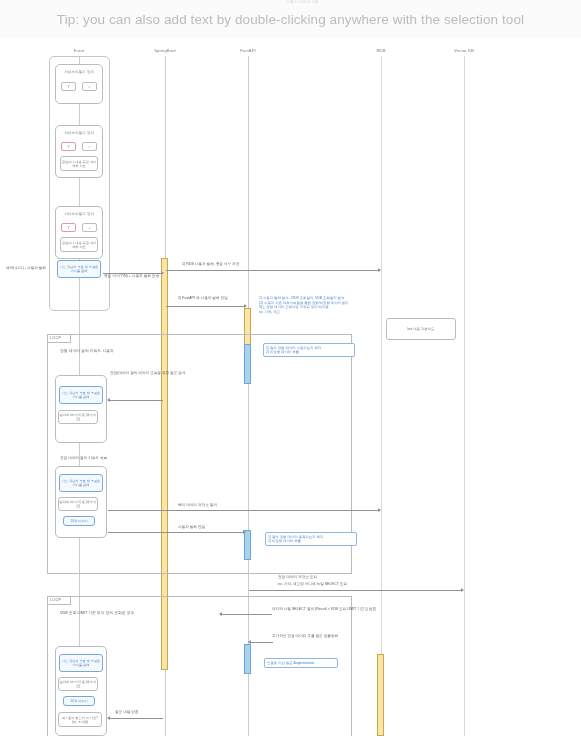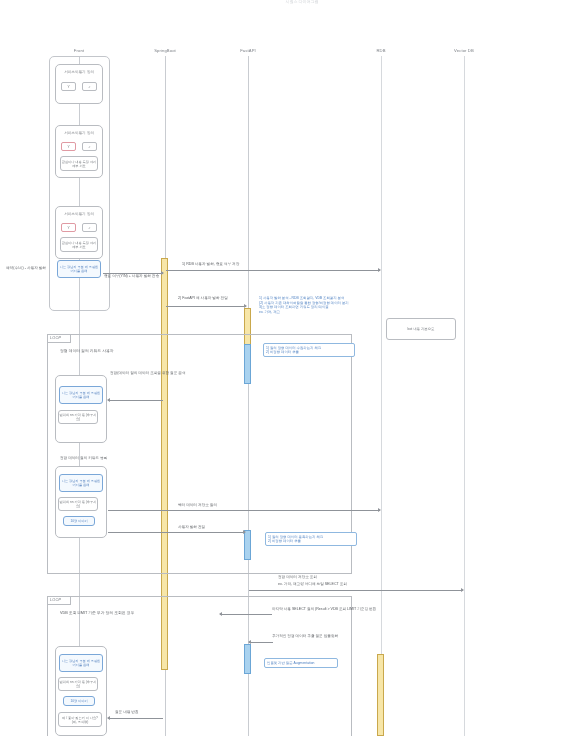--- a/index.html
+++ b/index.html
@@ -113,20 +113,23 @@
   .grp-box {
     position: absolute; border: .8px solid #c3c6cb; border-radius: 5px;
     background: transparent;
   }
 </style>
 </head>
 <body>
 
 <div id="app">
 
+  <div class="tipbar">
+    <div class="tip-text">Tip: you can also add text by double-clicking anywhere with the selection tool</div>
+  </div>
   <div class="toptitle">시퀀스 다이어그램</div>
 
   <div class="canvas">
 
     <div class="lane-label" style="left:54px; top:10px; width:50px;">Front</div>
     <div class="lane-label" style="left:140px;top:10px; width:50px;">SpringBoot</div>
     <div class="lane-label" style="left:223px;top:10px; width:50px;">FastAPI</div>
     <div class="lane-label" style="left:356px;top:10px; width:50px;">RDB</div>
     <div class="lane-label" style="left:439px;top:10px; width:50px;">Vector DB</div>
 

